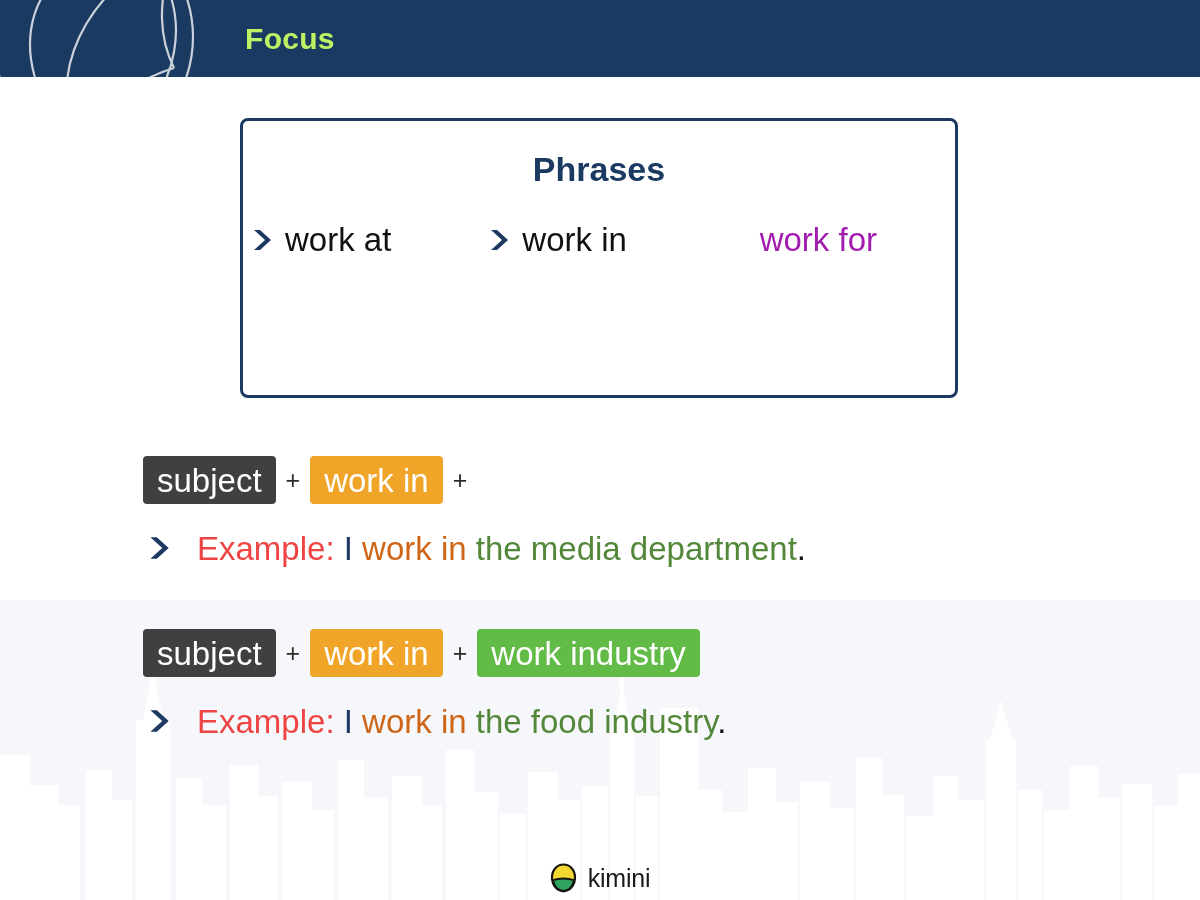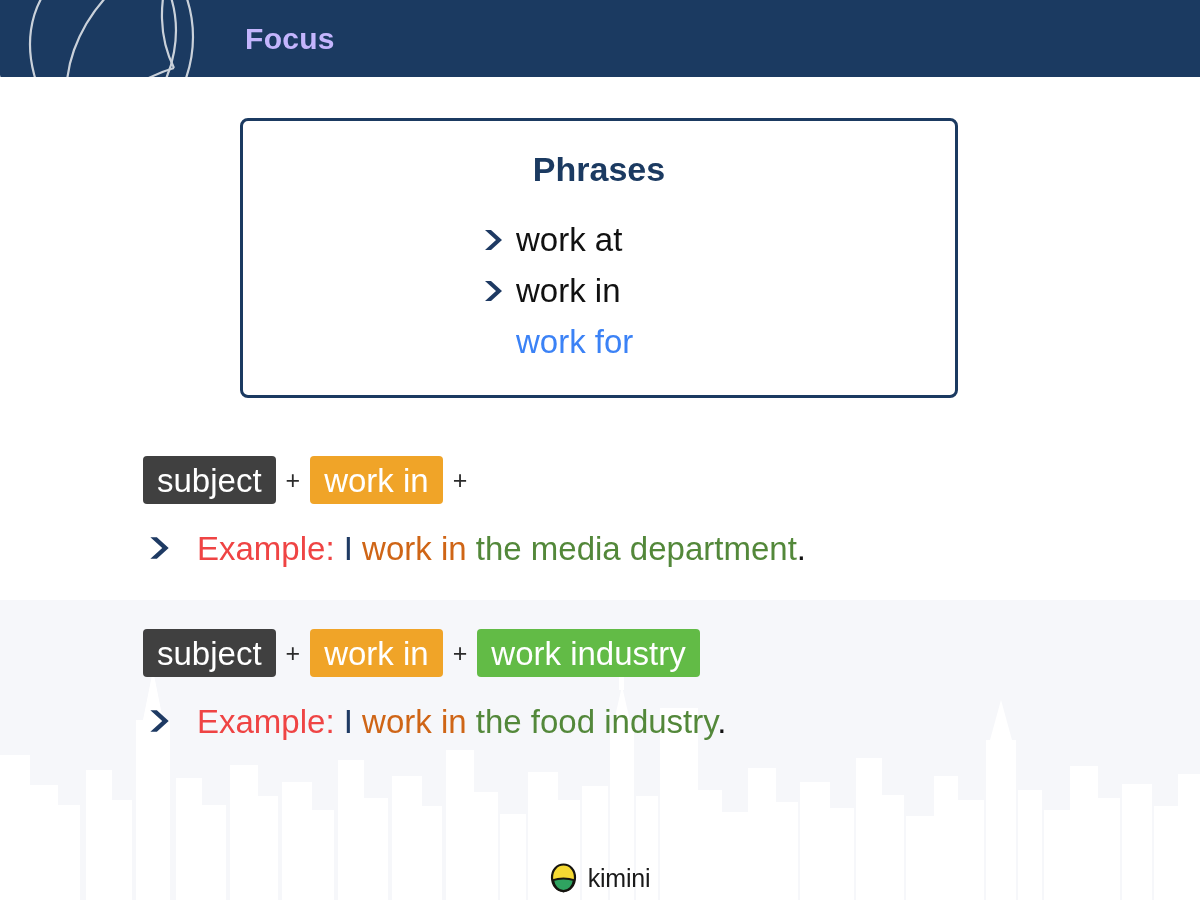--- a/index.html
+++ b/index.html
@@ -62,21 +62,21 @@
     width: 230px;
     height: 230px;
     opacity: 0.85;
   }
   .header-title {
     position: absolute;
     left: 245px;
     top: 0;
     height: 77px;
     line-height: 77px;
-    color: #c4b5fd;
+    color: #bef264;
     font-size: 30px;
     font-weight: bold;
     letter-spacing: 0.3px;
     white-space: nowrap;
   }
 
   
   .phrases-card {
     position: absolute;
     left: 240px;
@@ -93,21 +93,21 @@
     text-align: center;
     color: #1b3a61;
     font-size: 34px;
     font-weight: bold;
     margin-top: 30px;
     line-height: 1.1;
   }
   .phrases-list {
     margin-top: 26px;
     display: flex;
-    flex-direction: column;
+    flex-direction: row;
     align-items: center;
   }
   .phrase-row {
     display: flex;
     align-items: center;
     width: 250px;
     height: 51px;
   }
   .phrase-chev {
     width: 42px;
@@ -117,21 +117,21 @@
     padding-left: 6px;
     box-sizing: border-box;
   }
   .phrase-text {
     font-size: 33px;
     color: #111111;
     line-height: 1;
     white-space: nowrap;
   }
   .phrase-text.dim {
-    color: #3b82f6;
+    color: #a21caf;
   }
 
   
   .chev {
     display: block;
   }
 
   
   .formula-block {
     position: absolute;

